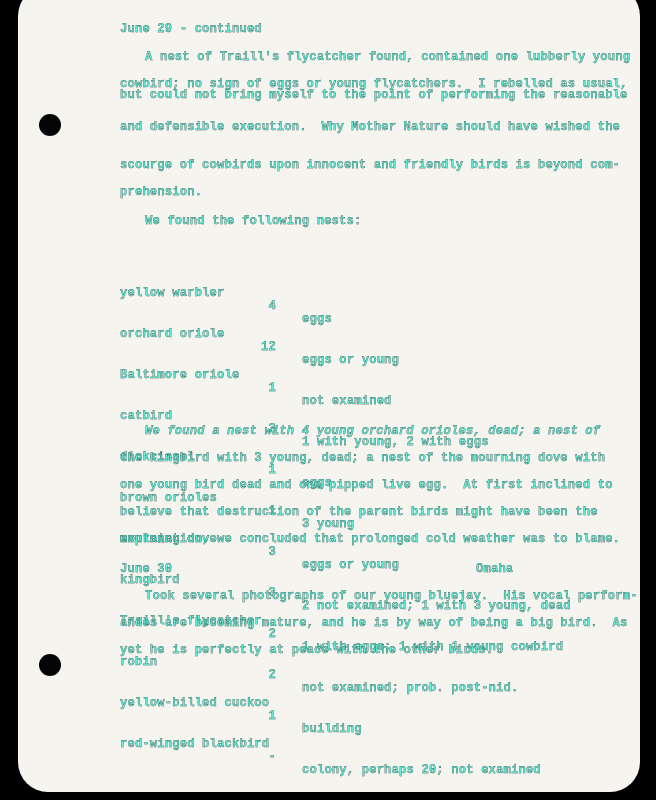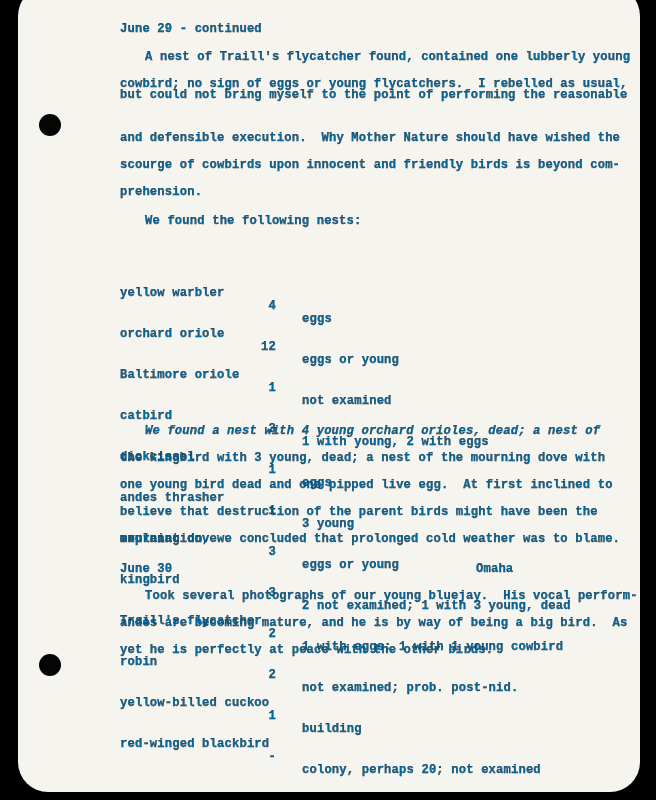--- a/index.html
+++ b/index.html
@@ -25,21 +25,21 @@
     }
     .hole {
       position: absolute;
       width: 22px;
       height: 22px;
       border-radius: 50%;
       background: #050505;
     }
     .text {
       position: absolute;
-      color: #0369a1;
+      color: #5eead4;
       font-weight: bold;
       font-size: 12.2px;
       letter-spacing: 0.15px;
       white-space: pre;
       -webkit-text-stroke: 0.25px #1e1e1e;
     }
     .table {
       position: absolute;
       left: 120px;
       top: 246px;
@@ -59,21 +59,21 @@
 <div class="page"></div>
 <div class="hole" style="left:39px; top:114px;"></div>
 <div class="hole" style="left:39px; top:654px;"></div>
 
 <div class="text" style="left:120px; top:22px;">June 29 - continued</div>
 
 <div>
   <div class="text" style="left:145px; top:50px;">A nest of Traill's flycatcher found, contained one lubberly young</div>
   <div class="text" style="left:120px; top:77px;">cowbird; no sign of eggs or young flycatchers.  I rebelled as usual,</div>
   <div class="text" style="left:120px; top:88px;">but could not bring myself to the point of performing the reasonable</div>
-  <div class="text" style="left:120px; top:131px;">and defensible execution.  Why Mother Nature should have wished the</div>
+  <div class="text" style="left:120px; top:120px;">and defensible execution.  Why Mother Nature should have wished the</div>
   <div class="text" style="left:120px; top:158px;">scourge of cowbirds upon innocent and friendly birds is beyond com-</div>
   <div class="text" style="left:120px; top:185px;">prehension.</div>
 </div>
 
 <div class="text" style="left:145px; top:214px;">We found the following nests:</div>
 
 <div class="text table">
   <div class="trow">
     <span class="tname">yellow warbler</span>
     <span class="tcount">4</span>
@@ -93,21 +93,21 @@
     <span class="tname">catbird</span>
     <span class="tcount">3</span>
     <span class="tnote">1 with young, 2 with eggs</span>
   </div>
   <div class="trow">
     <span class="tname">dickcissel</span>
     <span class="tcount">1</span>
     <span class="tnote">eggs</span>
   </div>
   <div class="trow">
-    <span class="tname">andes thrasher</span>
+    <span class="tname">brown orioles</span>
     <span class="tcount">1</span>
     <span class="tnote">3 young</span>
   </div>
   <div class="trow">
     <span class="tname">mourning dove</span>
     <span class="tcount">3</span>
     <span class="tnote">eggs or young</span>
   </div>
   <div class="trow">
     <span class="tname">kingbird</span>

